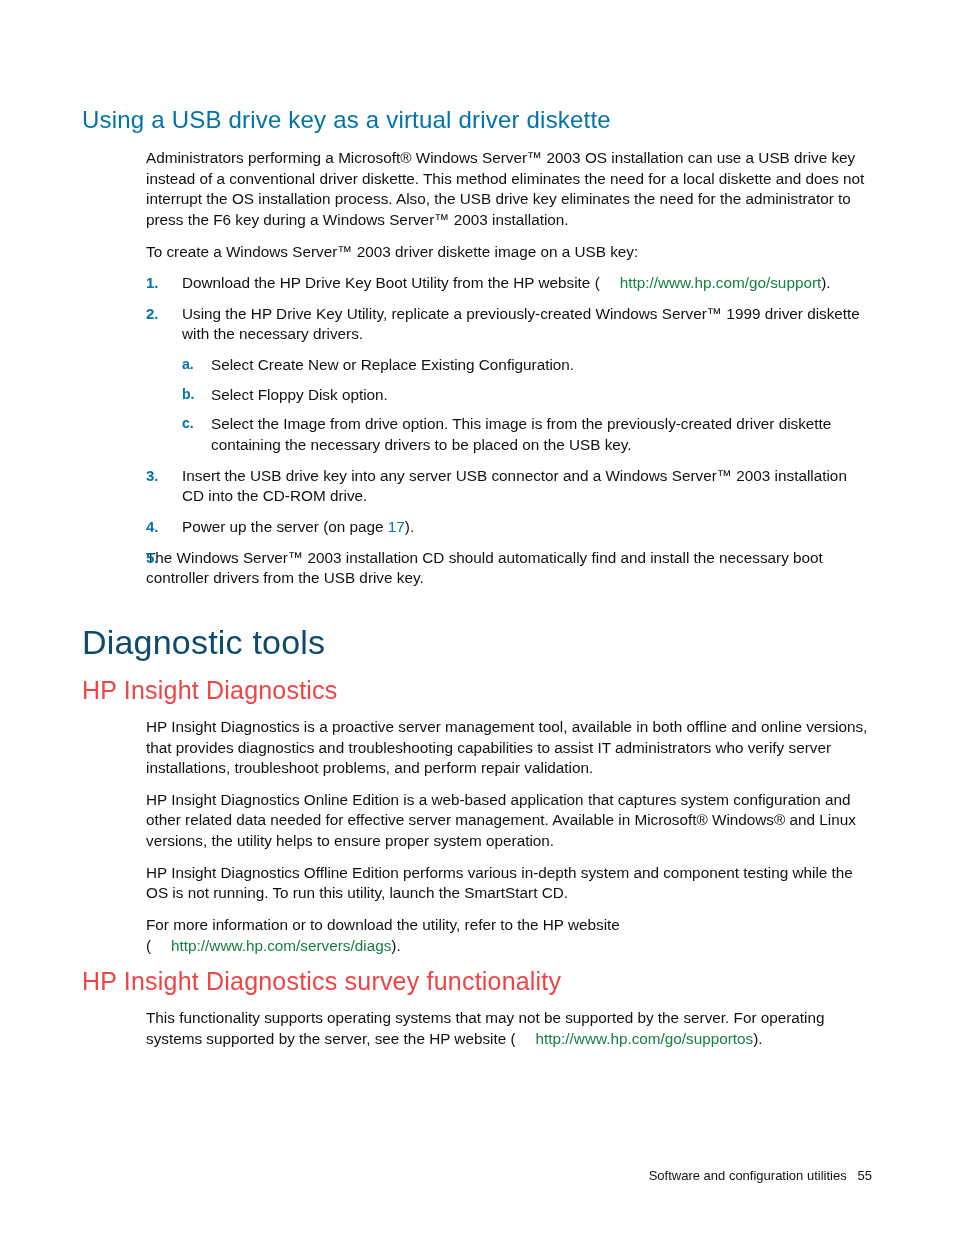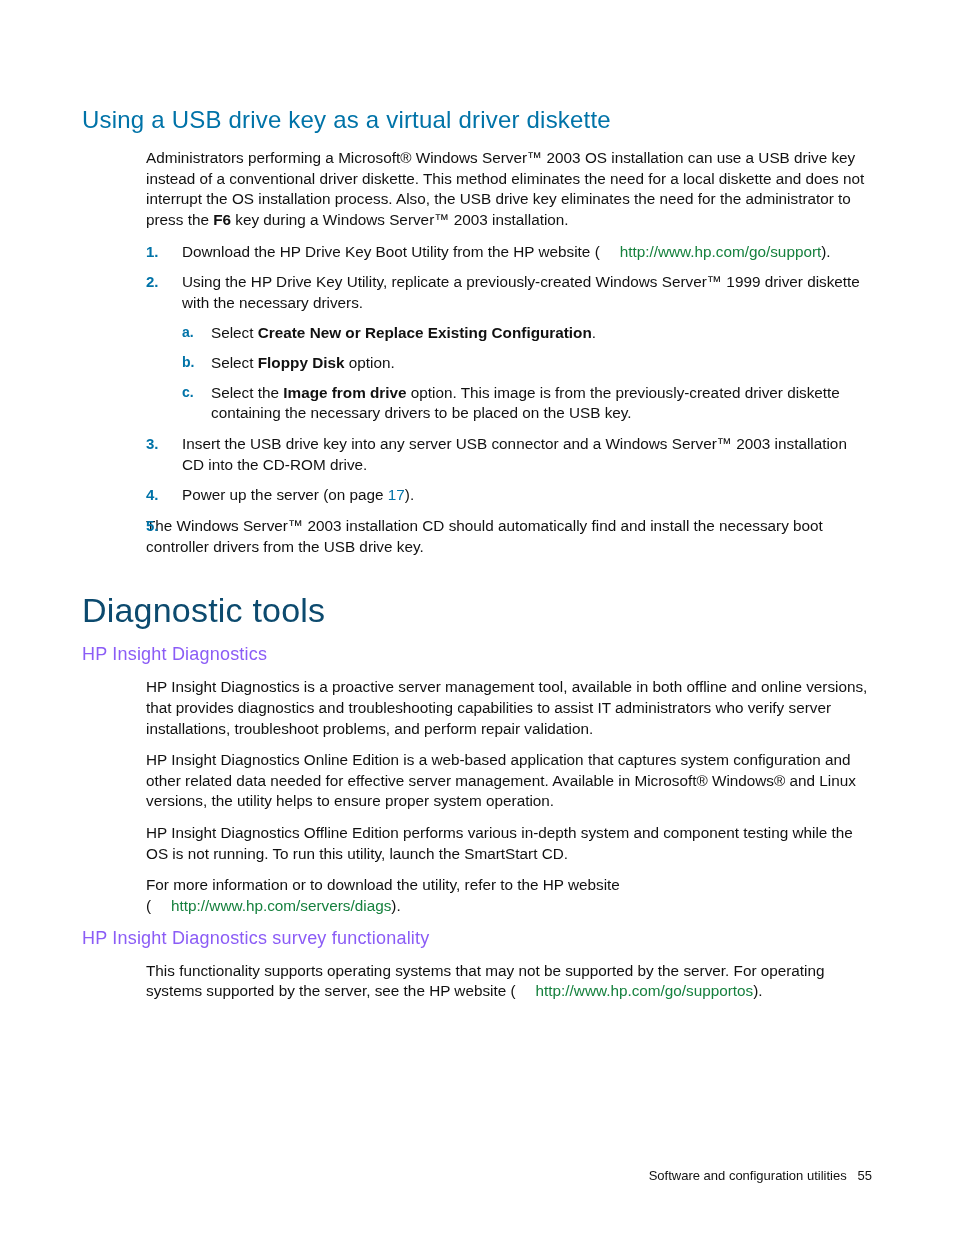--- a/index.html
+++ b/index.html
@@ -21,22 +21,22 @@
   h1 {
     font-weight: 300;
     color: #0c4a6e;
     font-size: 34px;
     margin-top: 34px;
     margin-bottom: 14px;
     letter-spacing: 0.2px;
   }
   h2.section {
     font-weight: 300;
-    color: #8b5cf6;
-    font-size: 18px;
+    color: #ef4444;
+    font-size: 25px;
     margin-top: 4px;
     margin-bottom: 12px;
   }
   .body-block {
     margin-left: 64px;
     font-size: 15.3px;
     line-height: 1.35;
   }
   .body-block p { margin-bottom: 11px; }
   ol.numbered {
@@ -71,38 +71,39 @@
     left: 0; top: 0;
     color: #0073a8;
     font-weight: 600;
     font-size: 14px;
   }
   a.link {
     color: #15803d;
     margin-left: 20px;
   }
   .pageref { color: #0073a8; }
-  strong.kb { font-weight: 700; }
+  strong.kb { font-weight: 400; }
   .footer {
     position: absolute;
     bottom: 52px;
     right: 82px;
     font-size: 13px;
     color: #111;
   }
 </style>
 </head>
 <body>
 
 <h2>Using a USB drive key as a virtual driver diskette</h2>
 
 <div class="body-block">
   <p>
     <span>Administrators performing a Microsoft® Windows Server™ 2003 OS installation can use a USB drive key instead of a conventional driver diskette. This method eliminates the need for a local diskette and does not interrupt the OS installation process. Also, the USB drive key eliminates the need for the administrator to press the </span><strong class="kb">F6</strong><span> key during a Windows Server™ 2003 installation.</span>
   </p>
+  <p>To create a Windows Server™ 2003 driver diskette image on a USB key:</p>
 
   <ol class="numbered">
     <li>
       <span class="num">1.</span>
       <span>Download the HP Drive Key Boot Utility from the HP website (</span><a class="link">http://www.hp.com/go/support</a><span>).</span>
     </li>
     <li>
       <span class="num">2.</span>
       <span>Using the HP Drive Key Utility, replicate a previously-created Windows Server™ 1999 driver diskette with the necessary drivers.</span>
       <ol class="lettered">

